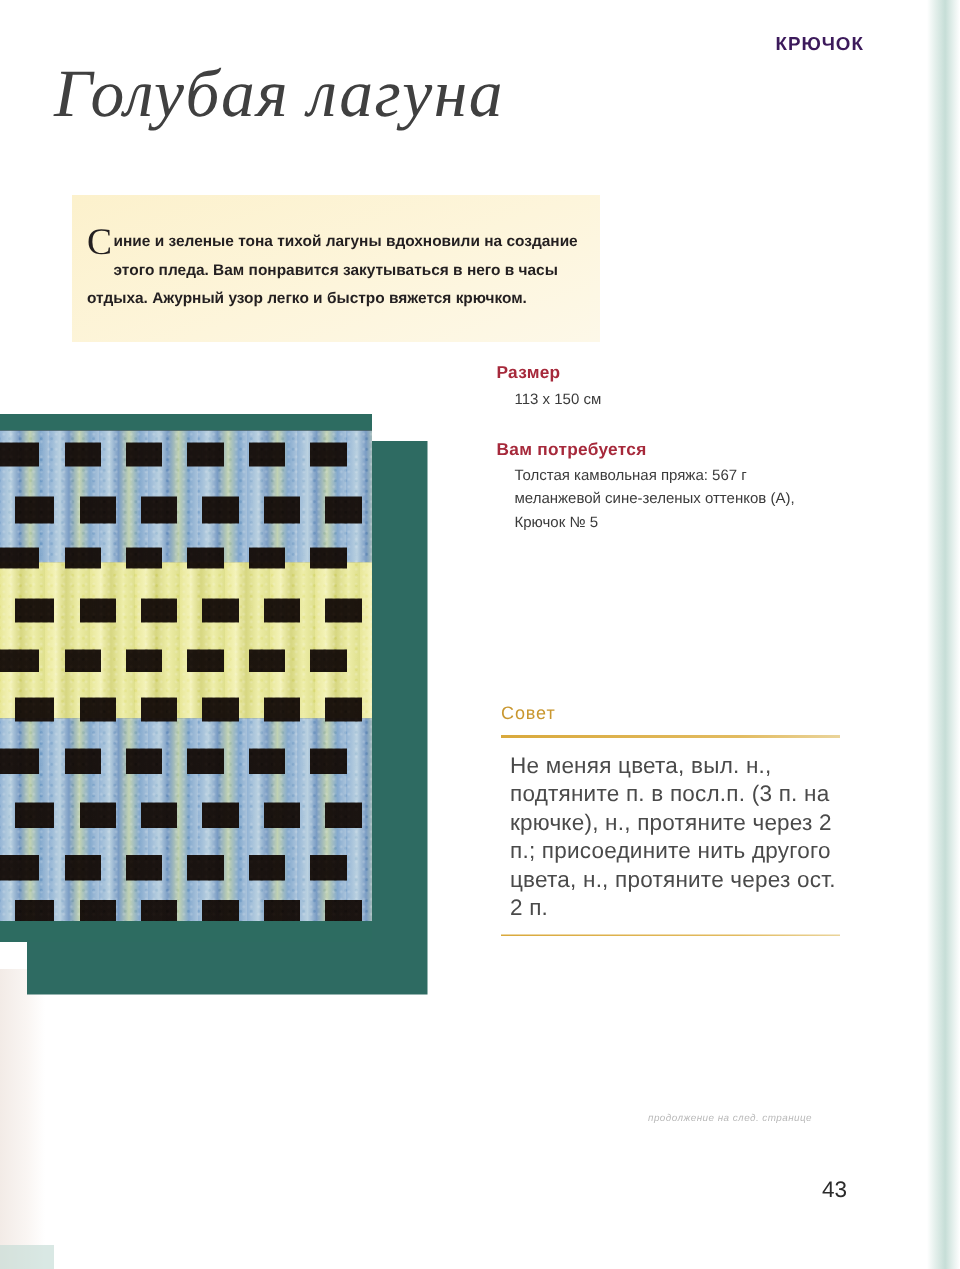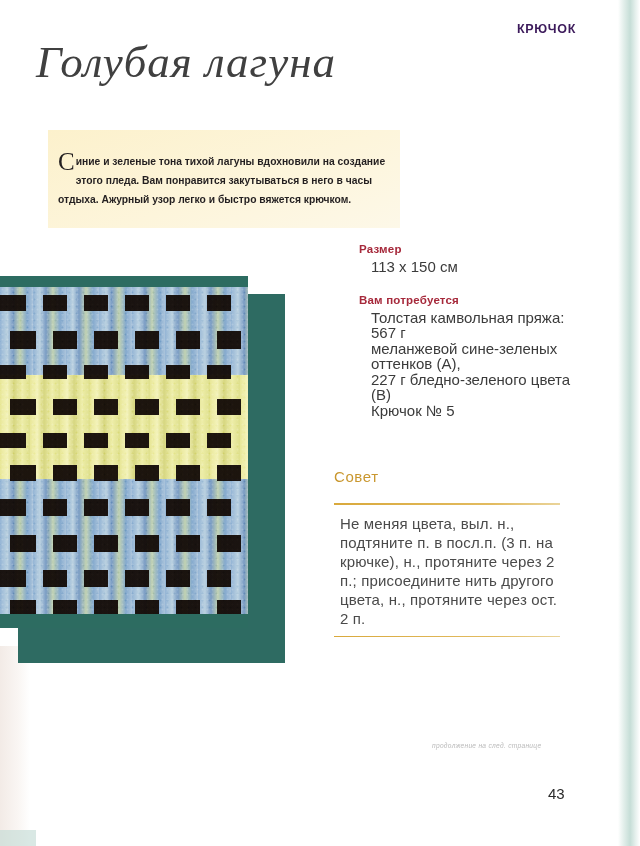--- a/index.html
+++ b/index.html
@@ -180,39 +180,39 @@
     width: 240px;
   }
   .sec-head {
     font-size: 11.5px;
     font-weight: bold;
     color: #a6293b;
     margin: 0 0 4px 0;
     letter-spacing: 0.2px;
   }
   .sec-body {
-    font-size: 15px;
+    font-size: 10px;
     line-height: 15.5px;
     color: #3b3b3b;
     margin: 0 0 0 12px;
   }
-  .sec-block { margin-bottom: 19px; margin-left: 28px; }
+  .sec-block { margin-bottom: 19px; }
 
   
   #tip-box {
     position: absolute;
     left: 334px;
     top: 468px;
     width: 226px;
   }
   #tip-title {
-    font-size: 15px;
+    font-size: 12px;
     color: #c9972f;
     letter-spacing: 0.6px;
-    padding-bottom: 18px;
+    padding-bottom: 8px;
   }
   .tip-rule {
     height: 1.6px;
     background: linear-gradient(to right, #d9a93c 0%, #e2bb60 70%, #ead49a 100%);
   }
   #tip-text {
     font-size: 15px;
     line-height: 19px;
     color: #4a4a4a;
     padding: 9px 0 8px 6px;
@@ -286,21 +286,20 @@
         <div class="sec-head">Размер</div>
         <div class="sec-body">
           <div>113 x 150 см</div>
         </div>
       </div>
       <div class="sec-block">
         <div class="sec-head">Вам потребуется</div>
         <div class="sec-body">
           <div>Толстая камвольная пряжа:  567 г</div>
           <div>меланжевой сине-зеленых оттенков (А),</div>
-          <div>227 г бледно-зеленого цвета (В)</div>
           <div>Крючок № 5</div>
         </div>
       </div>
     </div>
 
   <div id="tip-box">
     <div id="tip-title">Совет</div>
     <div class="tip-rule"></div>
     <div id="tip-text">Не меняя цвета, выл. н., подтяните п. в посл.п. (3 п. на крючке), н., протяните через 2 п.; присоедините нить другого цвета, н., протяните через ост. 2 п.</div>
     <div class="tip-rule"></div>

